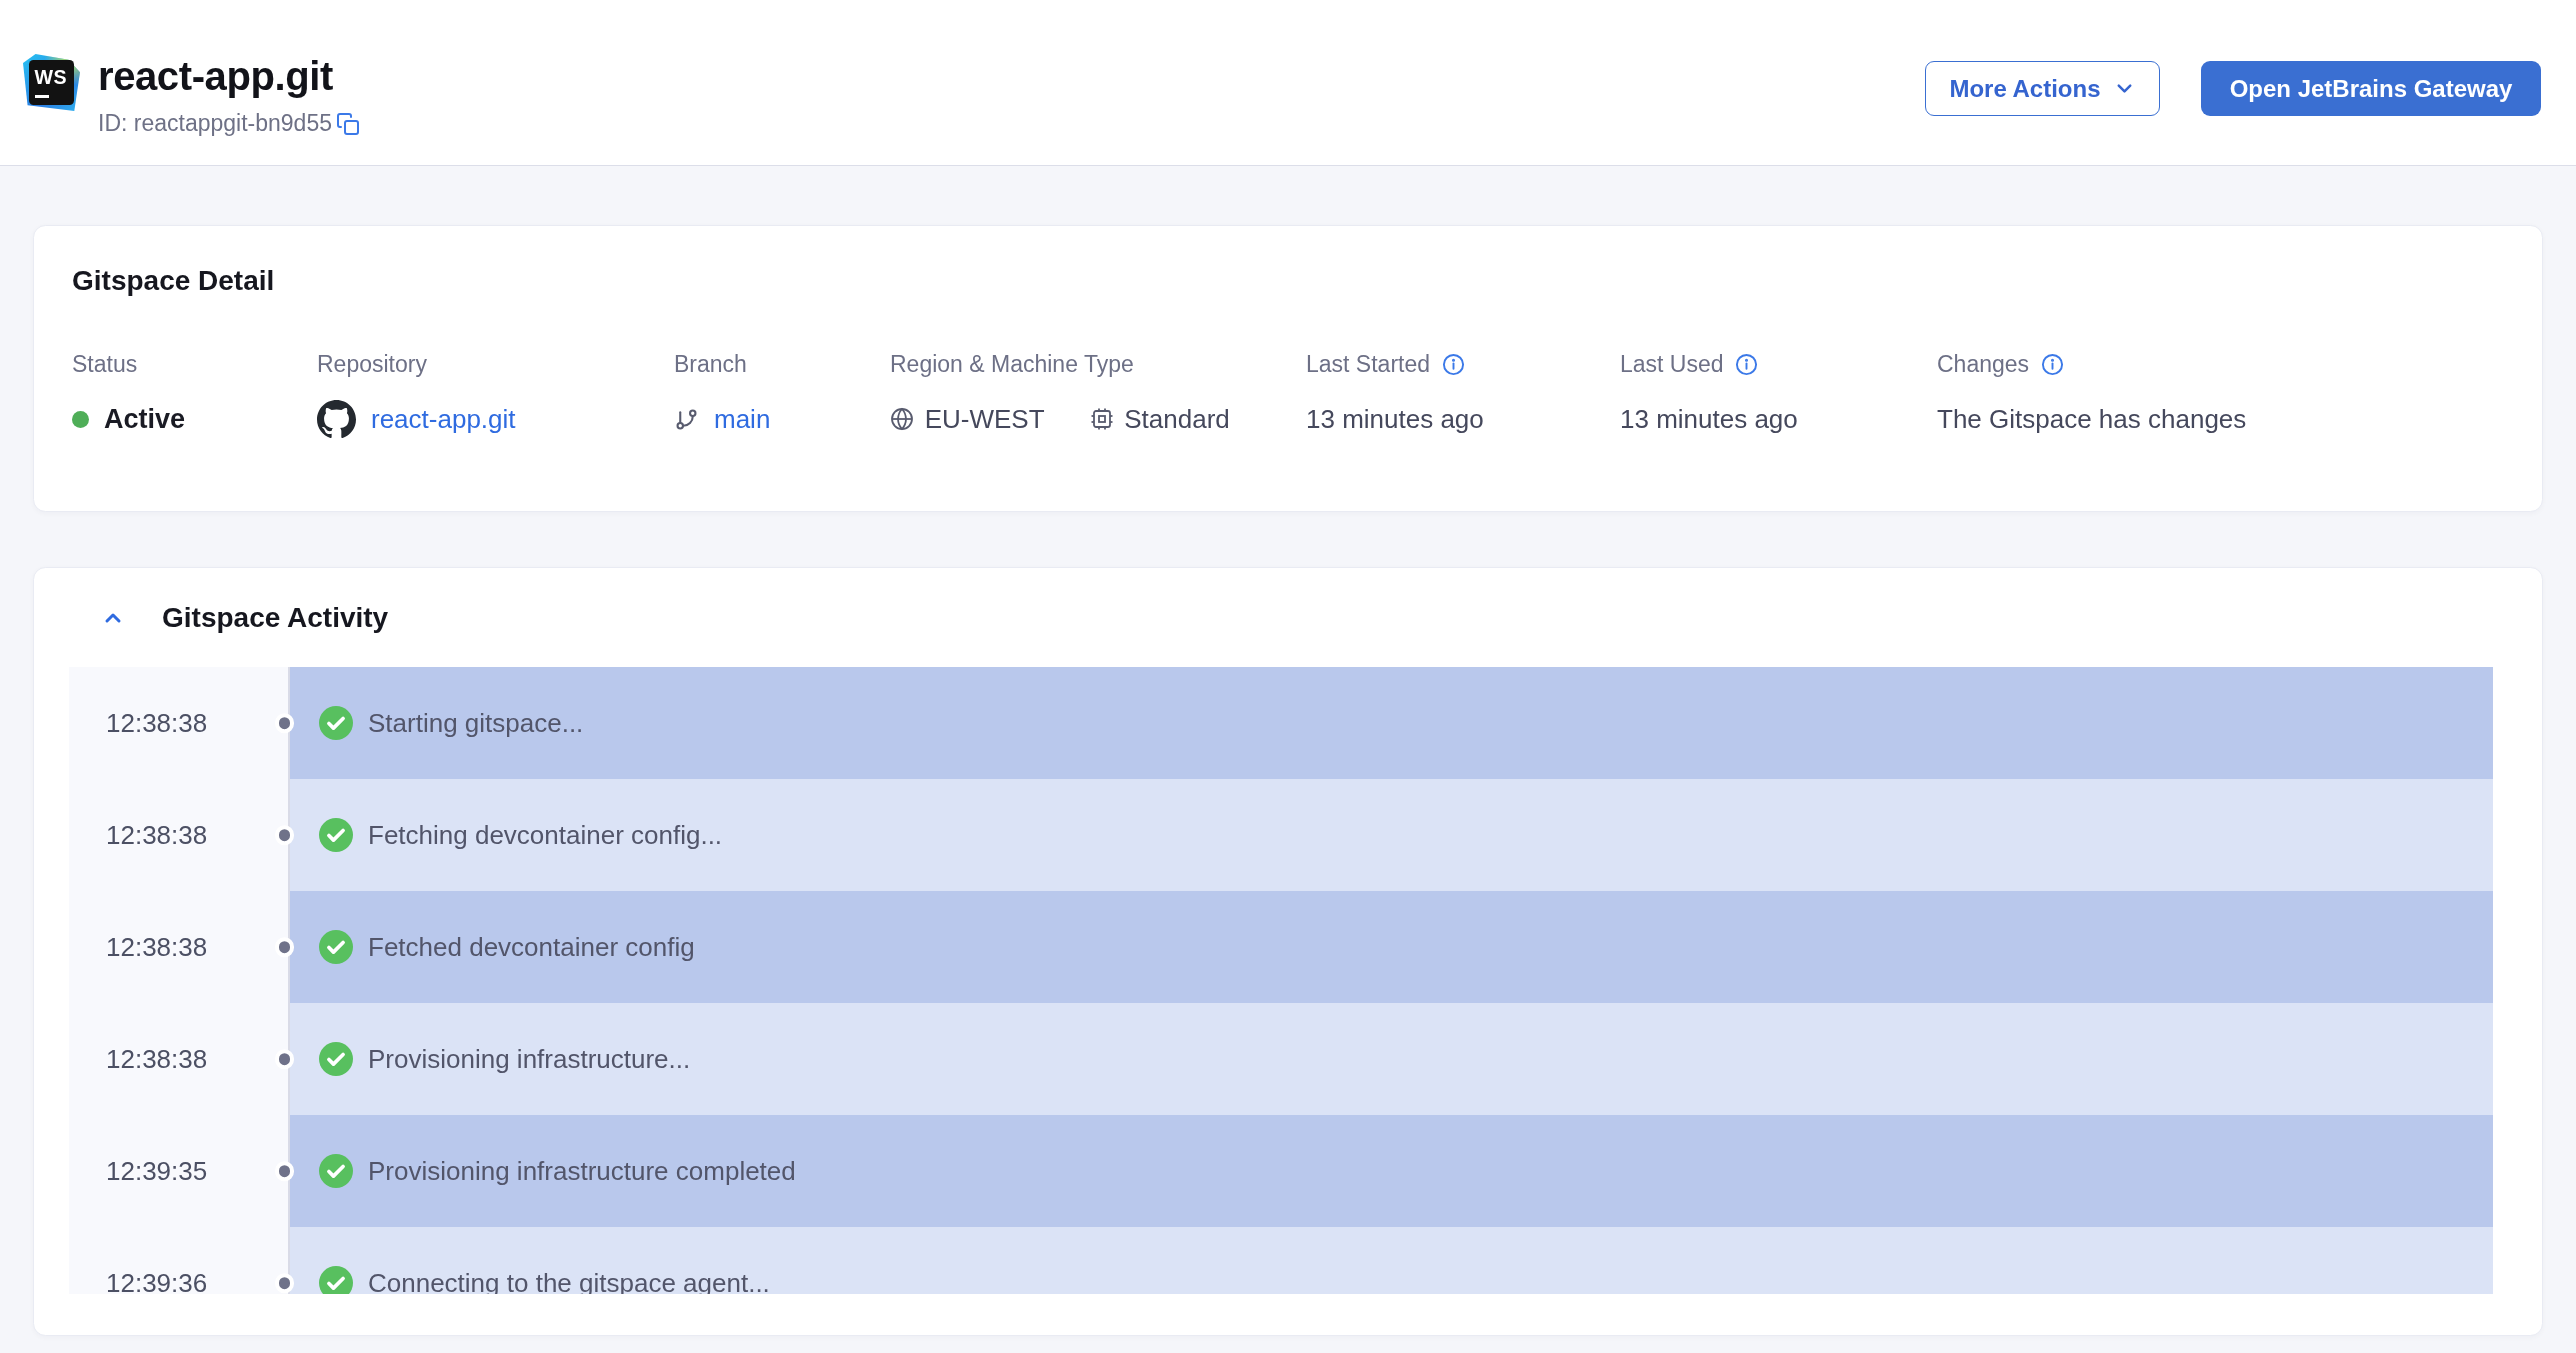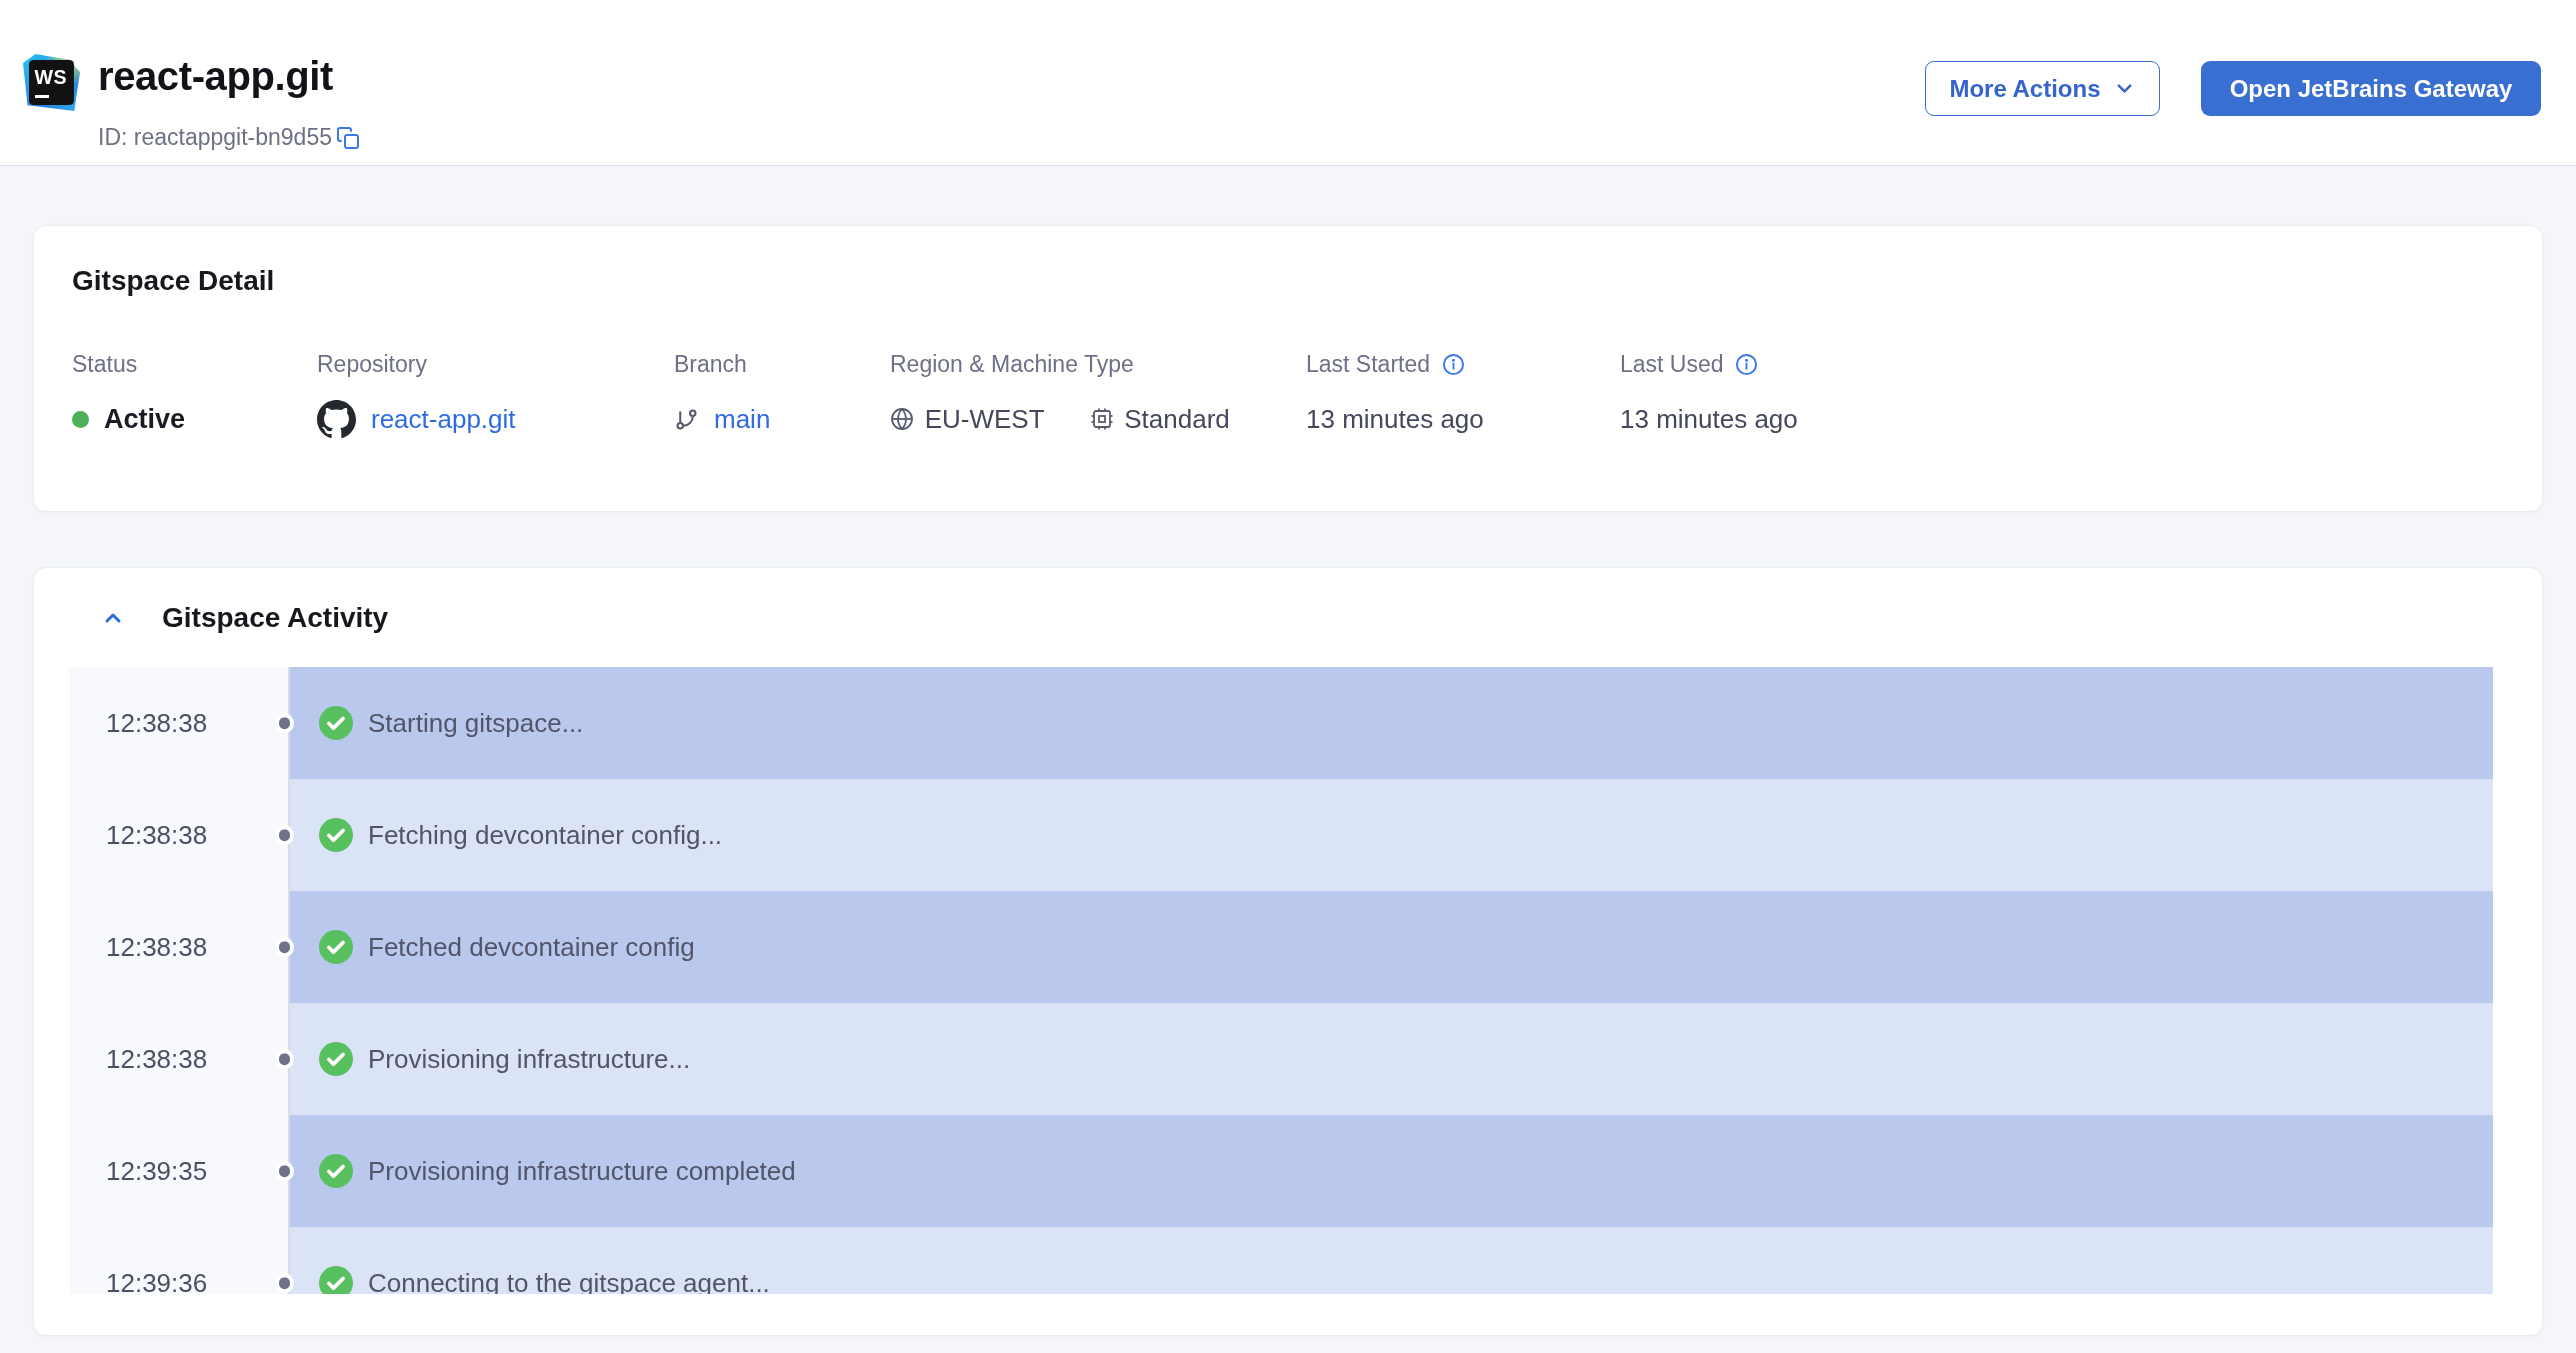--- a/index.html
+++ b/index.html
@@ -19,21 +19,21 @@
   .ws-icon{position:relative;width:57px;height:57px;flex:0 0 auto;}
   .ws-icon .grad{position:absolute;inset:0;
     background:
       radial-gradient(circle at 86% 6%, #c9ee4e 0%, rgba(201,238,78,0) 38%),
       linear-gradient(140deg,#27c3f2 0%,#2b7ce2 62%,#30b2ee 100%);
     clip-path:polygon(22% 0,80% 10%,100% 32%,90% 100%,8% 90%,0 16%);}
   .ws-icon .box{position:absolute;left:6.2px;top:6.2px;width:45px;height:45px;background:#121212;border-radius:4.5px;}
   .ws-icon .box span{position:absolute;left:5.4px;top:5.4px;color:#fff;font-size:19.6px;font-weight:700;letter-spacing:0.4px;}
   .ws-icon .box i{position:absolute;left:6.2px;bottom:7.1px;width:13.4px;height:3.6px;background:#fff;}
   .brand-text .title{font-size:40px;font-weight:700;color:#121319;line-height:45px;letter-spacing:-0.4px;}
-  .id-row{display:flex;align-items:center;gap:4px;margin-top:25px;justify-content:center;}
+  .id-row{display:flex;align-items:center;gap:4px;margin-top:11px;justify-content:center;}
   .id-row .id-text{font-size:23px;color:#6e7186;}
   .copy-btn{display:inline-flex;cursor:pointer;background:none;border:none;}
   .header-actions{position:absolute;right:35px;top:61px;display:flex;gap:41px;align-items:center;}
   .btn{display:flex;align-items:center;justify-content:center;height:55px;border-radius:9px;
        font-size:24px;font-weight:700;font-family:inherit;cursor:pointer;}
   .btn-outline{background:#fff;border:1.8px solid var(--btn-blue);color:#3564cf;padding:0 23px;gap:12.5px;}
   .btn-solid{background:var(--btn-blue);border:none;color:#fff;padding:0 28.6px;}
 
   
   .main{padding:59px 33px 0;}
@@ -202,20 +202,33 @@
               <circle cx="12" cy="12" r="10"></circle>
               <line x1="12" y1="11" x2="12" y2="16.5"></line>
               <circle cx="12" cy="7.5" r="0.6" fill="#3b79e8"></circle>
             </svg>
         </div>
         <div class="field-value">
             <span>13 minutes ago</span>
           </div>
       </div>
 
+      <div class="field">
+        <div class="field-label">
+          <span>Changes</span>
+          <svg width="23" height="23" viewBox="0 0 24 24" fill="none" stroke="#3b79e8" stroke-width="2" stroke-linecap="round">
+              <circle cx="12" cy="12" r="10"></circle>
+              <line x1="12" y1="11" x2="12" y2="16.5"></line>
+              <circle cx="12" cy="7.5" r="0.6" fill="#3b79e8"></circle>
+            </svg>
+        </div>
+        <div class="field-value">
+            <span>The Gitspace has changes</span>
+          </div>
+      </div>
 
     </div>
   </section>
 
   <section class="card activity-card">
     <div class="activity-header">
       <button class="collapse-btn">
         <svg width="24" height="24" viewBox="0 0 24 24" fill="none" stroke="#2f6be0" stroke-width="3" stroke-linecap="round" stroke-linejoin="round">
             <polyline points="6 15 12 9 18 15"></polyline>
           </svg>

